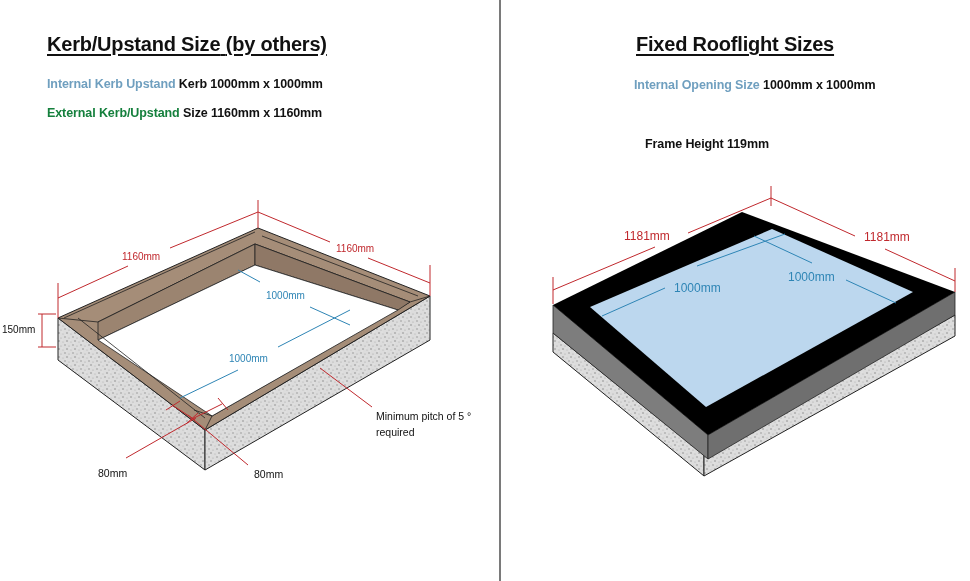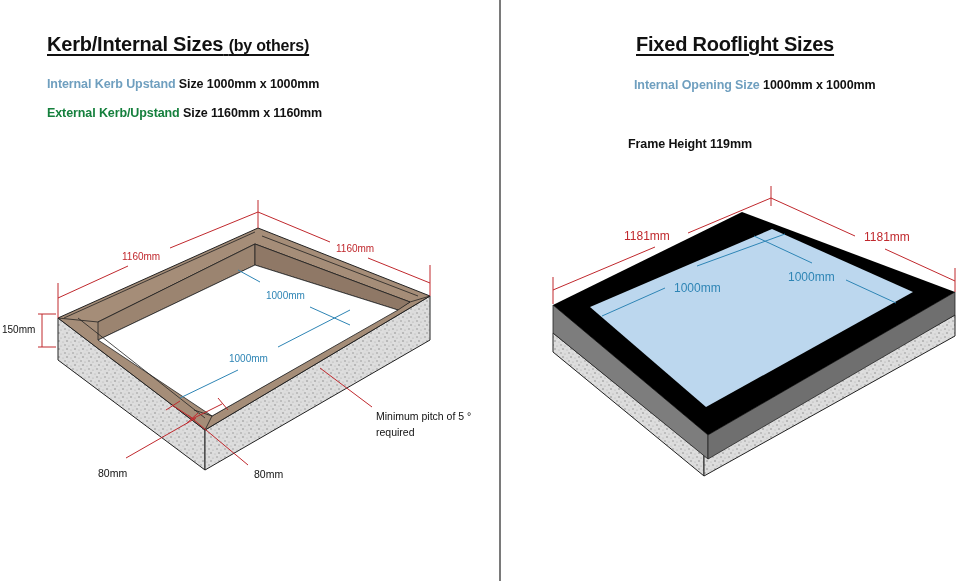--- a/index.html
+++ b/index.html
@@ -4,21 +4,21 @@
 <style>
   html, body { margin: 0; padding: 0; background: #ffffff; }
   body { width: 970px; height: 581px; position: relative; overflow: hidden;
          font-family: "Liberation Sans", "DejaVu Sans", sans-serif; color: #111; }
   .panel { position: absolute; top: 0; height: 581px; }
   .left-panel { left: 0; width: 499px; }
   .right-panel { left: 501px; width: 514px; }
   .divider { position: absolute; left: 499px; top: 0; width: 2px; height: 581px; background: #7a7a7a; }
   .title { position: absolute; font-weight: bold; font-size: 20px; text-decoration: underline;
            text-underline-offset: 3px; letter-spacing: -0.2px; white-space: nowrap; }
-  .title .sub { font-size: 16px; }
+  .title .sub { font-size: 20px; }
   .spec { position: absolute; font-weight: bold; font-size: 12.5px; white-space: nowrap; letter-spacing: -0.1px; }
   .blue { color: #6f9fbf; text-align: center; }
   .red { color: #15803d; }
   svg { position: absolute; left: 0; top: 0; }
   .lbl-red { fill: #c0282d; font-size: 10px; font-family: "Liberation Sans", sans-serif; }
   .lbl-blue { fill: #2e85b5; font-size: 10px; font-family: "Liberation Sans", sans-serif; }
   .lbl-black { fill: #111; font-size: 11px; font-family: "Liberation Sans", sans-serif; }
   .lbl-red-lg { fill: #c0282d; font-size: 12px; font-family: "Liberation Sans", sans-serif; }
   .lbl-blue-lg { fill: #2e85b5; font-size: 12px; font-family: "Liberation Sans", sans-serif; }
 </style>
@@ -34,26 +34,26 @@
       <circle cx="3" cy="5" r="0.7" fill="#7c7c7c"></circle>
       <circle cx="7" cy="6" r="0.6" fill="#b0b0b0"></circle>
       <circle cx="6" cy="4" r="0.4" fill="#f4f4f4"></circle>
       <circle cx="2" cy="7" r="0.5" fill="#f0f0f0"></circle>
     </pattern>
   </defs>
 </svg>
 
 <div class="panel left-panel">
   <div class="title" style="left:47px; top:33px;">
-    <span>Kerb/Internal Sizes</span>
+    <span>Kerb/Upstand Size</span>
     <span class="sub">(by others)</span>
   </div>
   <div class="spec" style="left:47px; top:77px;">
     <span class="blue">Internal Kerb Upstand</span>
-    <span>Size 1000mm x 1000mm</span>
+    <span>Kerb 1000mm x 1000mm</span>
   </div>
   <div class="spec" style="left:47px; top:106px;">
     <span class="red">External Kerb/Upstand</span>
     <span>Size 1160mm x 1160mm</span>
   </div>
 
   <svg width="499" height="581">
 
     <polygon points="58,318 205,430 205,470 58,360" fill="url(#speckle)" stroke="#222" stroke-width="1"></polygon>
     <polygon points="205,430 430,296 430,340 205,470" fill="url(#speckle)" stroke="#222" stroke-width="1"></polygon>
@@ -126,21 +126,21 @@
 </div>
 
 <div class="divider"></div>
 
 <div class="panel right-panel">
   <div class="title" style="left:135px; top:33px;">Fixed Rooflight Sizes</div>
   <div class="spec" style="left:133px; top:78px;">
     <span class="blue">Internal Opening Size</span>
     <span>1000mm x 1000mm</span>
   </div>
-  <div class="spec" style="left:127px; top:137px;">
+  <div class="spec" style="left:144px; top:137px;">
     <span>Frame Height 119mm</span>
   </div>
 </div>
 
 <svg width="970" height="581" style="pointer-events:none">
 
   <polygon points="553,333 704,455 704,476 553,352" fill="url(#speckle)" stroke="#222" stroke-width="1"></polygon>
   <polygon points="704,455 955,315 955,336 704,476" fill="url(#speckle)" stroke="#222" stroke-width="1"></polygon>
 
   <polygon points="553,305 708,435 708,459 553,333" fill="#7d7d7d" stroke="#222" stroke-width="0.8"></polygon>

